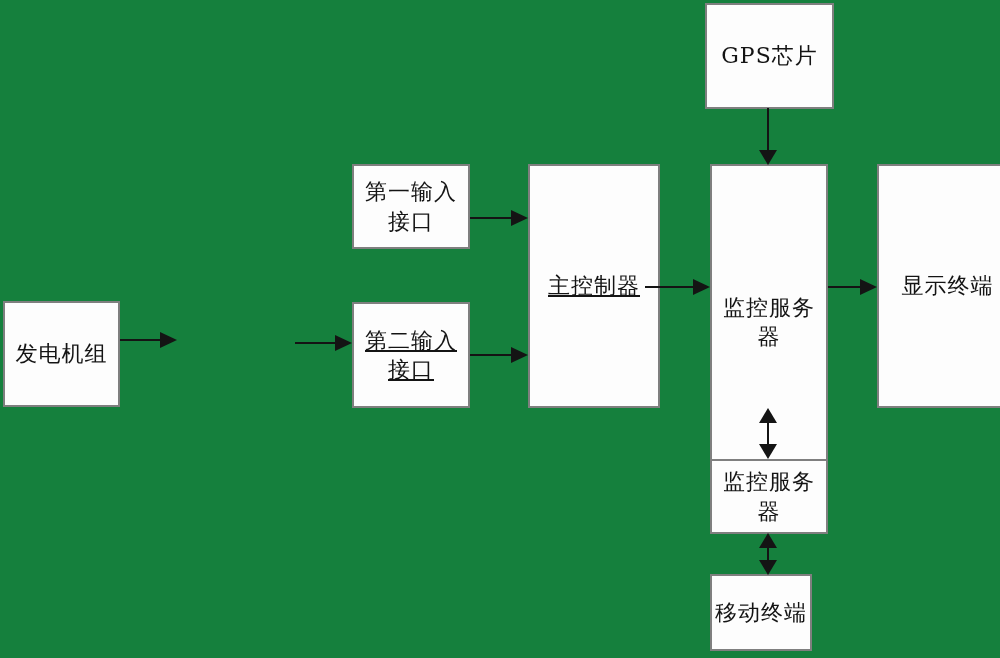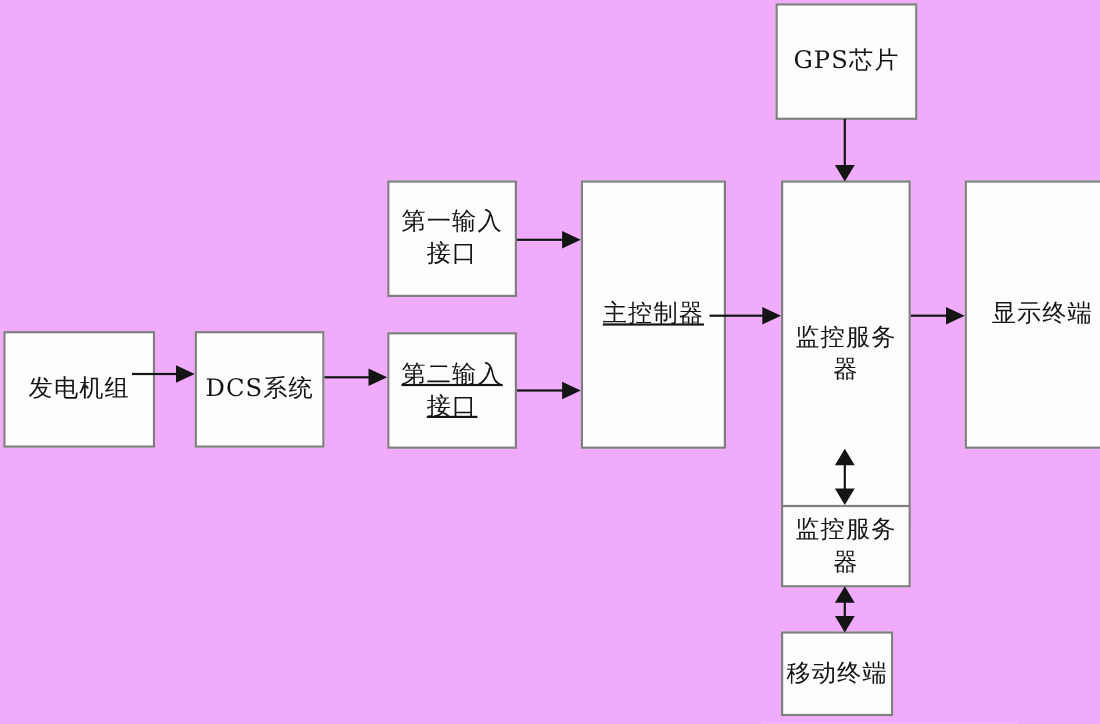--- a/index.html
+++ b/index.html
@@ -4,21 +4,21 @@
 <style>
   html, body { margin: 0; padding: 0; }
   body {
     width: 1000px; height: 658px;
     background: #ffffff;
     font-family: "DejaVu Serif", "Liberation Serif", serif;
   }
   .canvas {
     position: relative;
     width: 1000px; height: 658px;
-    background: #f0abfc;
+    background: #15803d;
     overflow: hidden;
   }
   .node {
     position: absolute;
     box-sizing: border-box;
     border: 2px solid #7f7f7f;
     background: #fdfdfd;
     display: flex;
     align-items: center;
     justify-content: center;
@@ -49,25 +49,24 @@
     border-bottom: 15px solid #141414;
   }
 </style>
 </head>
 <body>
 
 <div class="canvas">
 
   <div class="node" style="left:705px; top:3px;   width:129px; height:106px;">GPS芯片</div>
 
-  <div class="node" style="left:3px;   top:301px; width:138px; height:106px;">发电机组</div>
+  <div class="node" style="left:3px;   top:301px; width:117px; height:106px;">发电机组</div>
 
-  <div class="node" style="left:177px; top:301px; width:118px; height:106px;">DCS系统</div>
 
-  <div class="node" style="left:352px; top:164px; width:118px; height:106px;font-family:Liberation Mono, monospace;">第一输入
+  <div class="node" style="left:352px; top:164px; width:118px; height:85px;">第一输入
 接口</div>
 
   <div class="node" style="left:352px; top:302px; width:118px; height:106px;text-decoration:underline;">第二输入
 接口</div>
 
   <div class="node" style="left:528px; top:164px; width:132px; height:244px;text-decoration:underline;">主控制器</div>
 
   <div class="node" style="left:710px; top:164px; width:118px; height:316px;">监控服务
 器</div>
 

